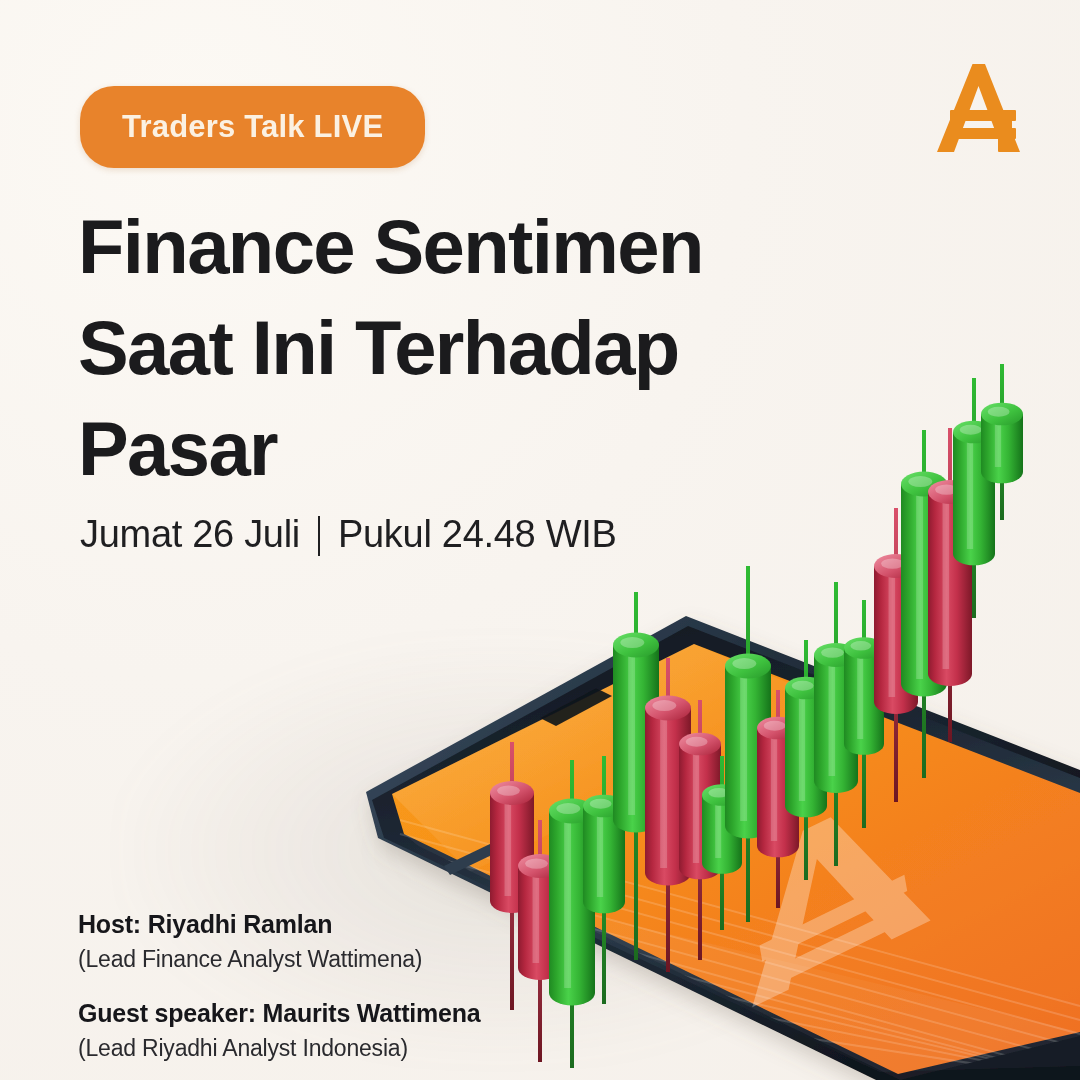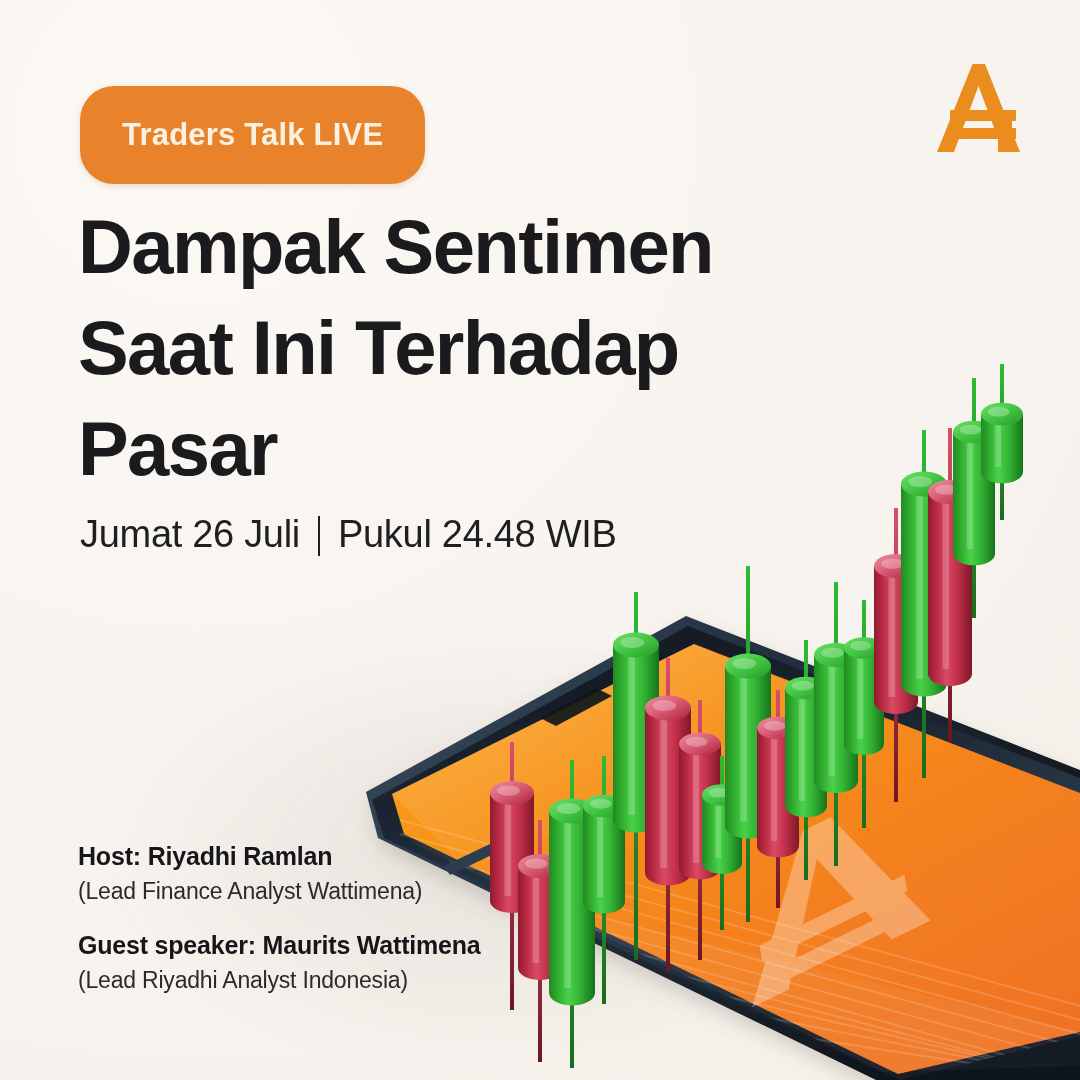--- a/index.html
+++ b/index.html
@@ -32,21 +32,21 @@
     background: radial-gradient(ellipse at 50% 50%, rgba(120,110,100,0.13) 0%, rgba(120,110,100,0.04) 52%, rgba(120,110,100,0) 74%);
     filter: blur(14px);
   }
 
   
   .badge {
     position: absolute;
     left: 80px;
     top: 86px;
     height: 66px;
-    padding: 16px 42px;
+    padding: 8px 42px;
     border-radius: 34px;
     background: #e8832b;
     display: flex;
     align-items: center;
     justify-content: center;
     box-shadow: 0 2px 6px rgba(160,90,20,0.18);
   }
   .badge-text {
     color: #fbf1e2;
     font-size: 31px;
@@ -97,21 +97,21 @@
     width: 2px;
     height: 40px;
     background: #1f1f21;
     margin: 0 18px;
   }
 
   
   .credits {
     position: absolute;
     left: 78px;
-    top: 842px;
+    top: 910px;
     z-index: 40;
   }
   .credit-block { margin-bottom: 26px; }
   .credit-block:last-child { margin-bottom: 4px; }
   .credit-name {
     color: #16161a;
     font-size: 25px;
     font-weight: bold;
     letter-spacing: -0.2px;
     white-space: nowrap;
@@ -380,21 +380,21 @@
   <svg class="logo" viewBox="0 0 104 100">
     <g fill="#ea8c1e">
       <path d="M 44.5 6 L 57 6 L 92 94 L 75 94 L 50.5 28 L 26 94 L 9 94 Z"></path>
       <rect x="22" y="52" width="66" height="11" rx="1"></rect>
       <rect x="22" y="70" width="66" height="11" rx="1"></rect>
       <rect x="70" y="52" width="14" height="42" rx="1"></rect>
     </g>
   </svg>
 
   <div class="headline">
-    <div class="headline-line">Dampak Sentimen</div>
+    <div class="headline-line">Finance Sentimen</div>
     <div class="headline-line">Saat Ini Terhadap</div>
     <div class="headline-line">Pasar</div>
   </div>
 
   <div class="subtitle">
     <span>Jumat 26 Juli</span>
     <span class="sep"></span>
     <span>Pukul 24.48 WIB</span>
   </div>
 

